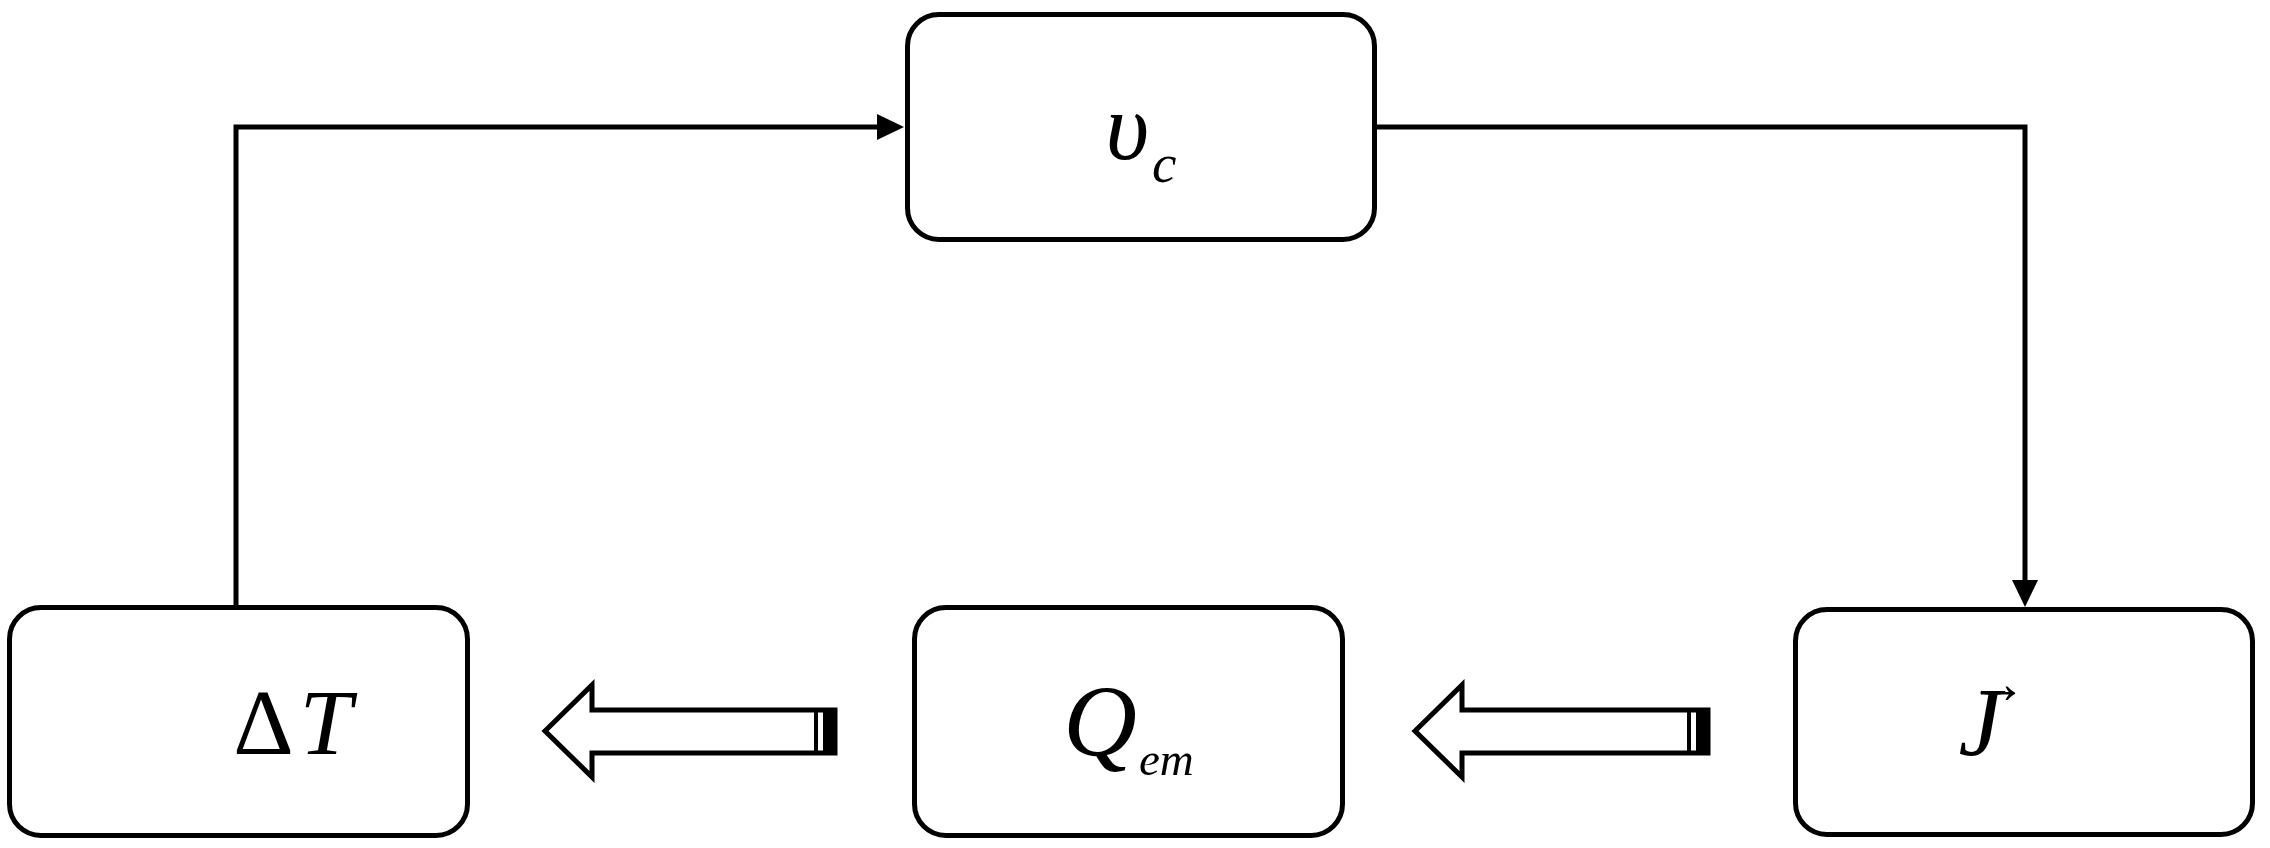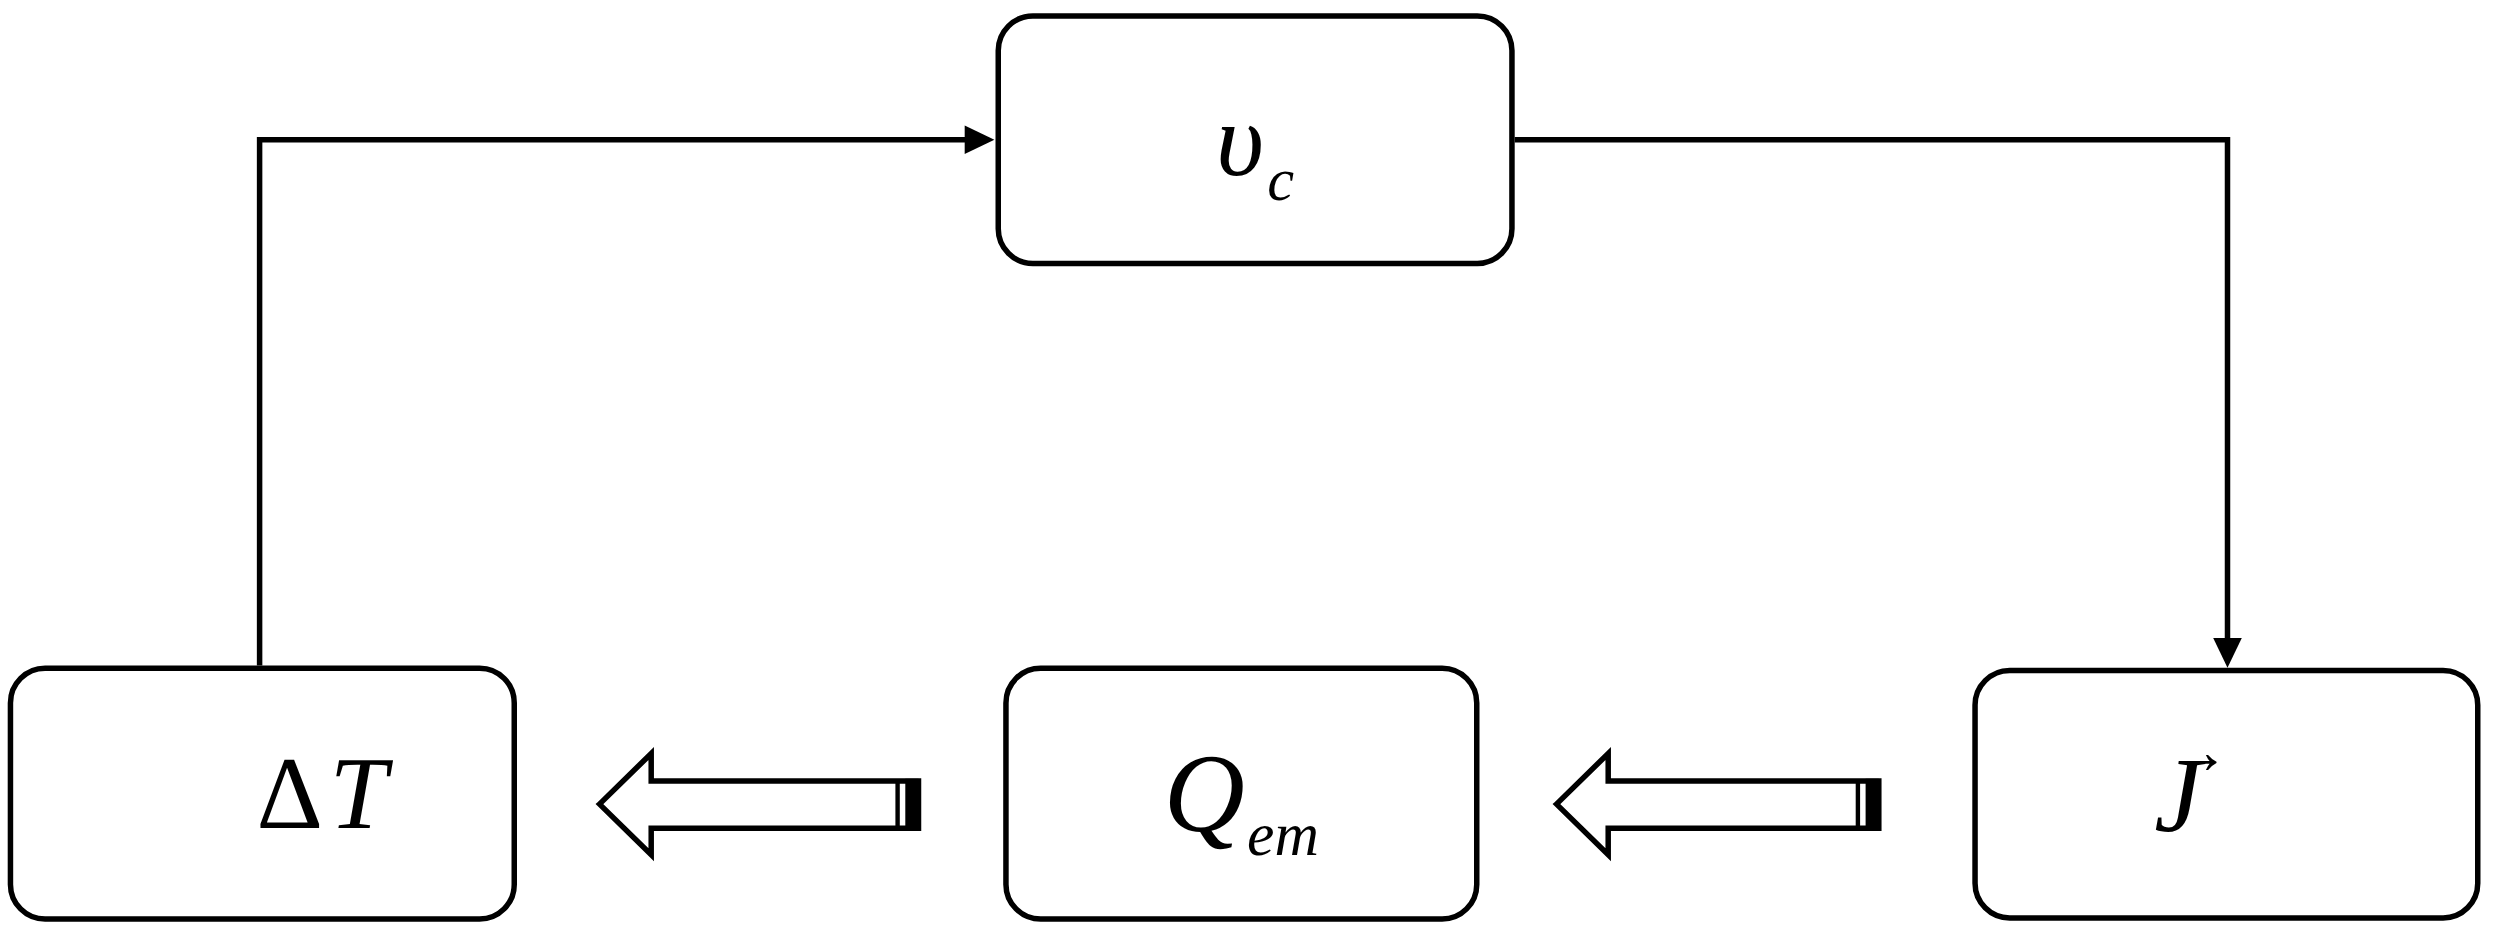--- a/index.html
+++ b/index.html
@@ -46,21 +46,21 @@
   .it { font-style: italic; }
   .up { font-style: normal; }
 
   .lbl-vc  { font-size: 95px; }
   .lbl-vc .sub  { font-size: 55px; transform: translateY(0.42em); margin-left: 3px; }
 
   .lbl-dt  { font-size: 94px; transform: translateX(54px); }
   .lbl-dt .t { margin-left: 6px; }
 
   .lbl-qem { font-size: 102px; }
-  .lbl-qem .sub { font-size: 56px; transform: translateY(0.40em); margin-left: 2px; }
+  .lbl-qem .sub { font-size: 47px; transform: translateY(0.40em); margin-left: 2px; }
 
   .lbl-j   { font-size: 97px; transform: translateX(-44px); }
   .j-wrap  { position: relative; display: inline-block; }
   .vec-arrow {
     position: absolute;
     top: -0.32em;
     left: 0.18em;
     font-size: 58px;
     font-style: normal;
     line-height: 1;

